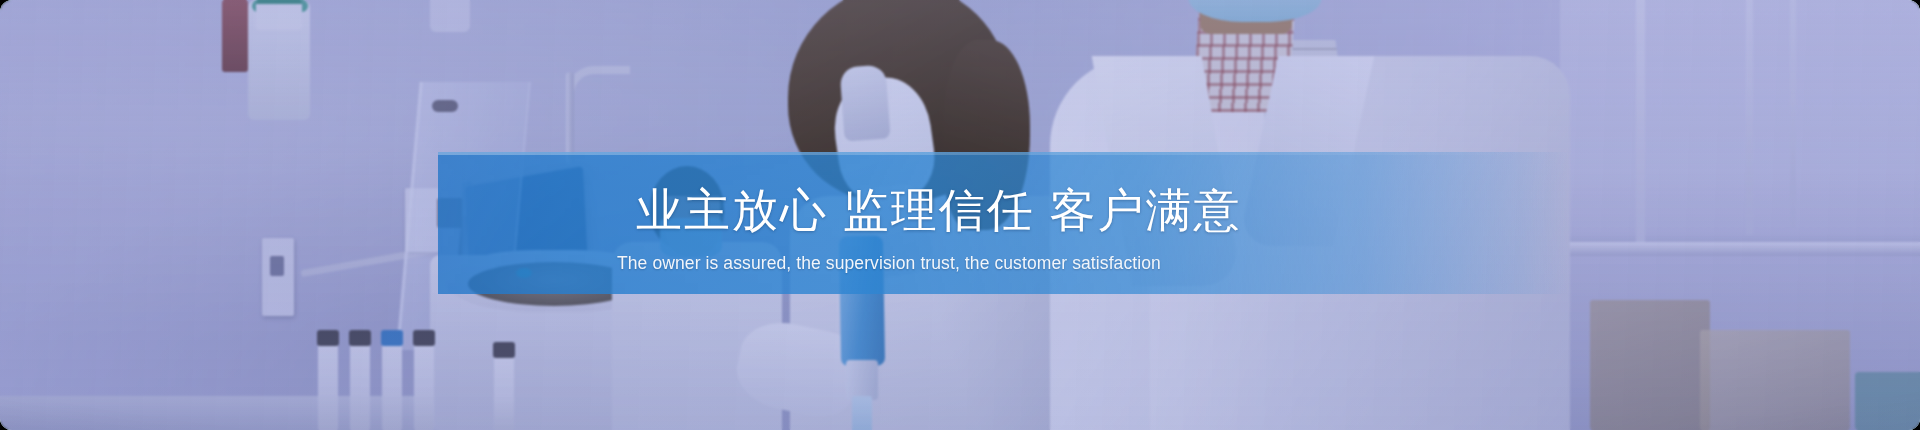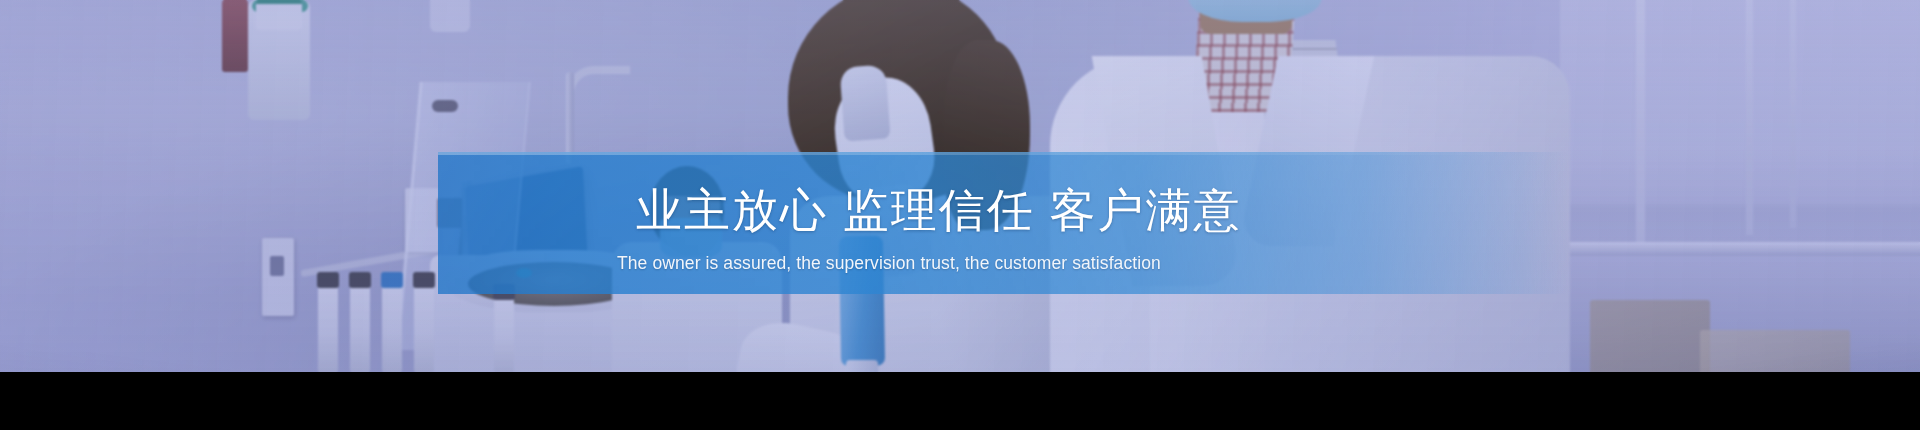--- a/index.html
+++ b/index.html
@@ -1,22 +1,23 @@
 <!DOCTYPE html>
 <html><head>
 <meta charset="utf-8">
 <style>
   html,body{margin:0;padding:0;background:#000;}
   body{font-family:"Liberation Sans","DejaVu Sans",sans-serif;}
 
   #stage{
     position:relative;
-    width:1920px;height:372px;
+    width:1920px;height:430px;
     overflow:hidden;
     background:#15803d;
+    border-radius:12px;
   }
 
   
   .layer{position:absolute;inset:0;}
 
   
   #wall{
     background:
       linear-gradient(100deg,#c3c6e4 0%,#bcc0e0 18%,#b4badb 34%,#aeb5d8 46%,#b9bedd 60%,#c6c9e6 78%,#cdd0ea 100%);
   }

